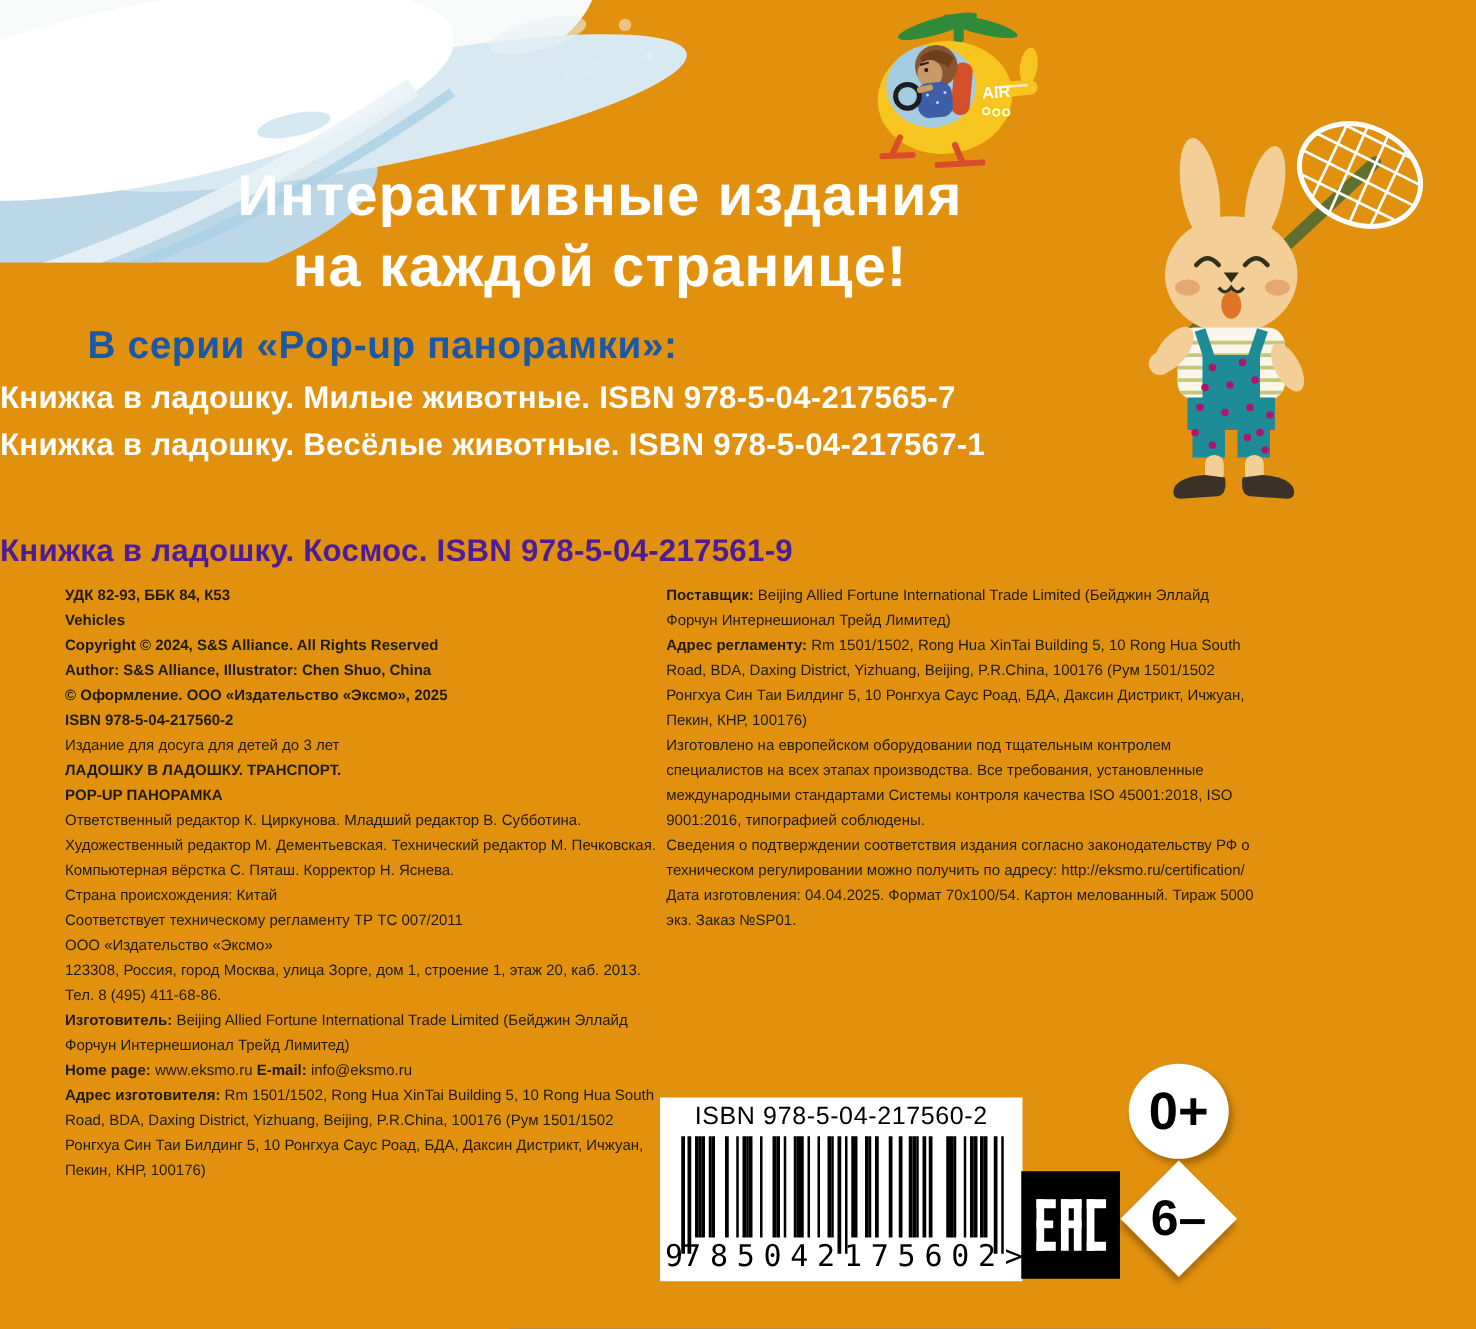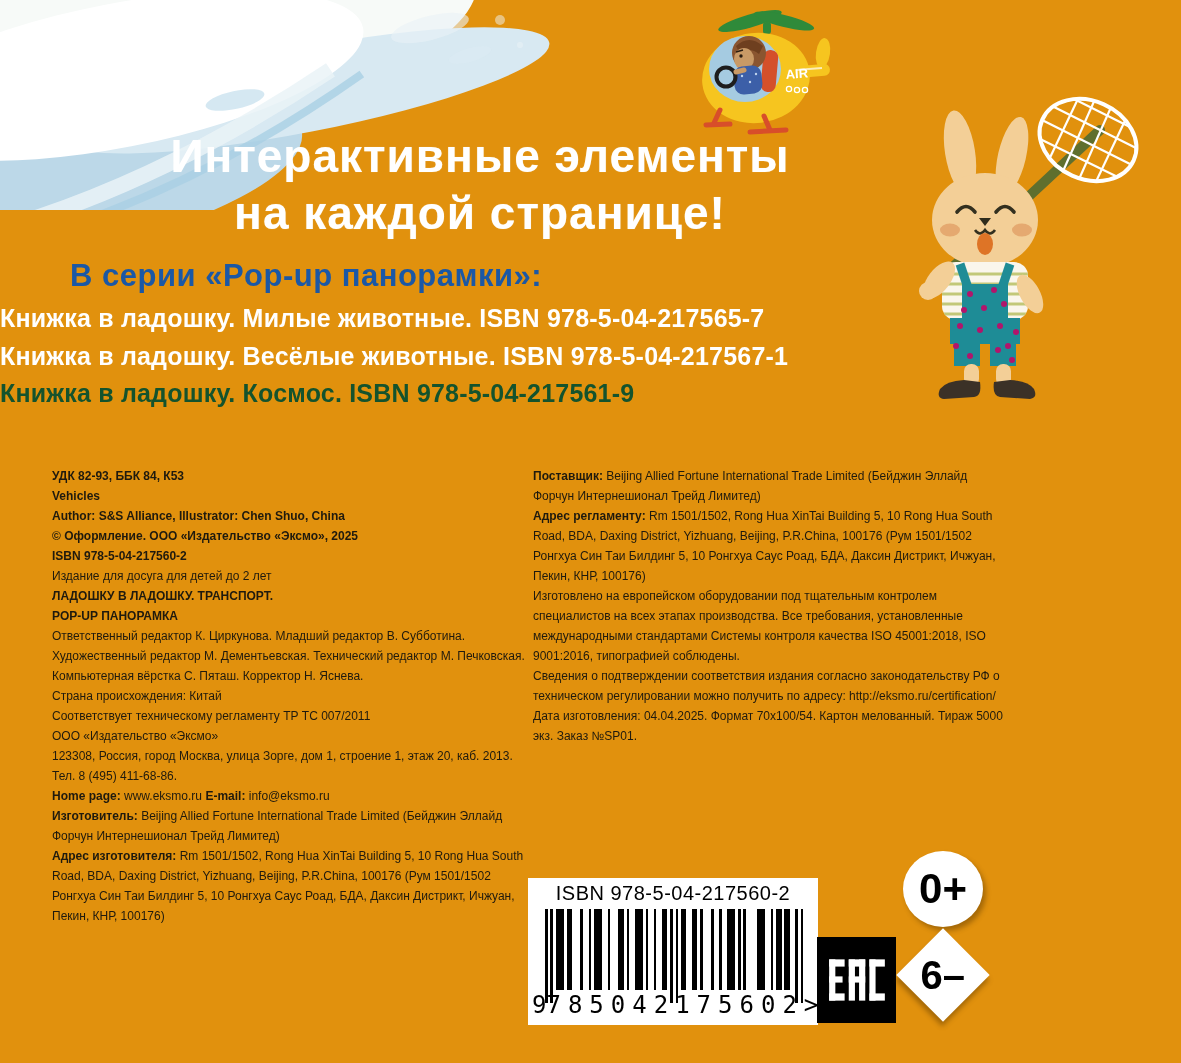--- a/index.html
+++ b/index.html
@@ -200,49 +200,50 @@
     <ellipse cx="101" cy="202" rx="11" ry="22" fill="#F3CF97" transform="rotate(38 101 202)"></ellipse>
     <circle cx="90" cy="213" r="9" fill="#F3CF97"></circle>
     <ellipse cx="192" cy="216" rx="10" ry="21" fill="#F3CF97" transform="rotate(-28 192 216)"></ellipse>
     <rect x="126" y="286" width="15" height="22" rx="7" fill="#F3CF97"></rect>
     <rect x="158" y="286" width="15" height="22" rx="7" fill="#F3CF97"></rect>
     <path d="M142,304 q2,14 -6,15 l-30,2 q-8,-1 -4,-10 q6,-8 24,-9 z" fill="#3B3127"></path>
     <path d="M156,304 q-2,14 6,15 l30,2 q8,-1 4,-10 q-6,-8 -24,-9 z" fill="#3B3127"></path>
   </svg>
 
   <div class="heading" style="color: rgb(255, 255, 255);">
-    <div>Интерактивные элементы</div>
+    <div>Интерактивные издания</div>
     <div>на каждой странице!</div>
   </div>
 
   <div class="series">
     <div class="series-title" style="color: rgb(27, 88, 165);">В серии «Pop-up панорамки»:</div>
     <div id="series-list">
         <div class="series-item" style="color: rgb(255, 255, 255);">Книжка в ладошку. Милые животные. ISBN 978-5-04-217565-7</div>
         <div class="series-item" style="color: rgb(255, 255, 255);">Книжка в ладошку. Весёлые животные. ISBN 978-5-04-217567-1</div>
-        <div class="series-item" style="color: #14532d;">Книжка в ладошку. Космос. ISBN 978-5-04-217561-9</div>
+        <div class="series-item" style="color: #4c1d95; margin-top: 48px;">Книжка в ладошку. Космос. ISBN 978-5-04-217561-9</div>
       </div>
   </div>
 
   <div class="col col-left" id="col-left" style="color: rgb(31, 26, 14);">
       <p><span class="b">УДК 82-93, ББК 84, К53</span></p>
       <p><span class="b">Vehicles</span></p>
+      <p><span class="b">Copyright © 2024, S&amp;S Alliance. All Rights Reserved</span></p>
       <p><span class="b">Author: S&amp;S Alliance, Illustrator: Chen Shuo, China</span></p>
       <p><span class="b">© Оформление. ООО «Издательство «Эксмо», 2025</span></p>
       <p><span class="b">ISBN 978-5-04-217560-2</span></p>
-      <p><span>Издание для досуга для детей до 2 лет</span></p>
+      <p><span>Издание для досуга для детей до 3 лет</span></p>
       <p><span class="b">ЛАДОШКУ В ЛАДОШКУ. ТРАНСПОРТ.</span></p>
       <p><span class="b">POP-UP ПАНОРАМКА</span></p>
       <p><span>Ответственный редактор К. Циркунова. Младший редактор В. Субботина. Художественный редактор М. Дементьевская. Технический редактор М. Печковская. Компьютерная вёрстка С. Пяташ. Корректор Н. Яснева.</span></p>
       <p><span>Страна происхождения: Китай</span></p>
       <p><span>Соответствует техническому регламенту ТР ТС 007/2011</span></p>
       <p><span>ООО «Издательство «Эксмо»</span></p>
       <p><span>123308, Россия, город Москва, улица Зорге, дом 1, строение 1, этаж 20, каб. 2013. Тел. 8 (495) 411-68-86.</span></p>
+      <p><span class="b">Изготовитель:</span><span> Beijing Allied Fortune International Trade Limited (Бейджин Эллайд Форчун Интернешионал Трейд Лимитед)</span></p>
       <p><span class="b">Home page:</span><span> www.eksmo.ru </span><span class="b">E-mail:</span><span> info@eksmo.ru</span></p>
-      <p><span class="b">Изготовитель:</span><span> Beijing Allied Fortune International Trade Limited (Бейджин Эллайд Форчун Интернешионал Трейд Лимитед)</span></p>
       <p><span class="b">Адрес изготовителя:</span><span> Rm 1501/1502, Rong Hua XinTai Building 5, 10 Rong Hua South Road, BDA, Daxing District, Yizhuang, Beijing, P.R.China, 100176 (Рум 1501/1502 Ронгхуа Син Таи Билдинг 5, 10 Ронгхуа Саус Роад, БДА, Даксин Дистрикт, Ичжуан, Пекин, КНР, 100176)</span></p>
     </div>
   <div class="col col-right" id="col-right" style="color: rgb(31, 26, 14);">
       <p><span class="b">Поставщик:</span><span> Beijing Allied Fortune International Trade Limited (Бейджин Эллайд Форчун Интернешионал Трейд Лимитед)</span></p>
       <p><span class="b">Адрес регламенту:</span><span> Rm 1501/1502, Rong Hua XinTai Building 5, 10 Rong Hua South Road, BDA, Daxing District, Yizhuang, Beijing, P.R.China, 100176 (Рум 1501/1502 Ронгхуа Син Таи Билдинг 5, 10 Ронгхуа Саус Роад, БДА, Даксин Дистрикт, Ичжуан, Пекин, КНР, 100176)</span></p>
       <p><span>Изготовлено на европейском оборудовании под тщательным контролем специалистов на всех этапах производства. Все требования, установленные международными стандартами Системы контроля качества ISO 45001:2018, ISO 9001:2016, типографией соблюдены.</span></p>
       <p><span>Сведения о подтверждении соответствия издания согласно законодательству РФ о техническом регулировании можно получить по адресу: http://eksmo.ru/certification/</span></p>
       <p><span>Дата изготовления: 04.04.2025. Формат 70х100/54. Картон мелованный. Тираж 5000 экз. Заказ №SP01.</span></p>
     </div>
 

